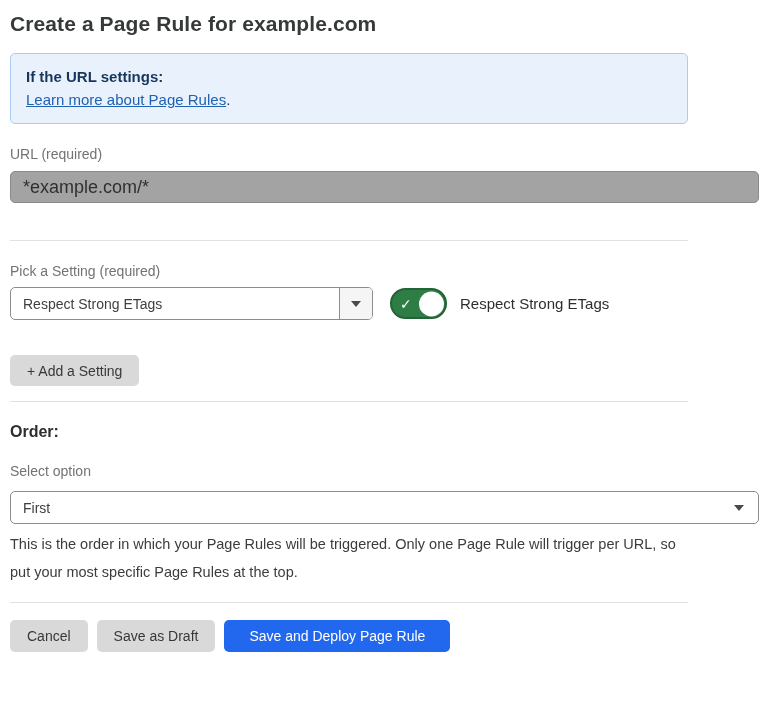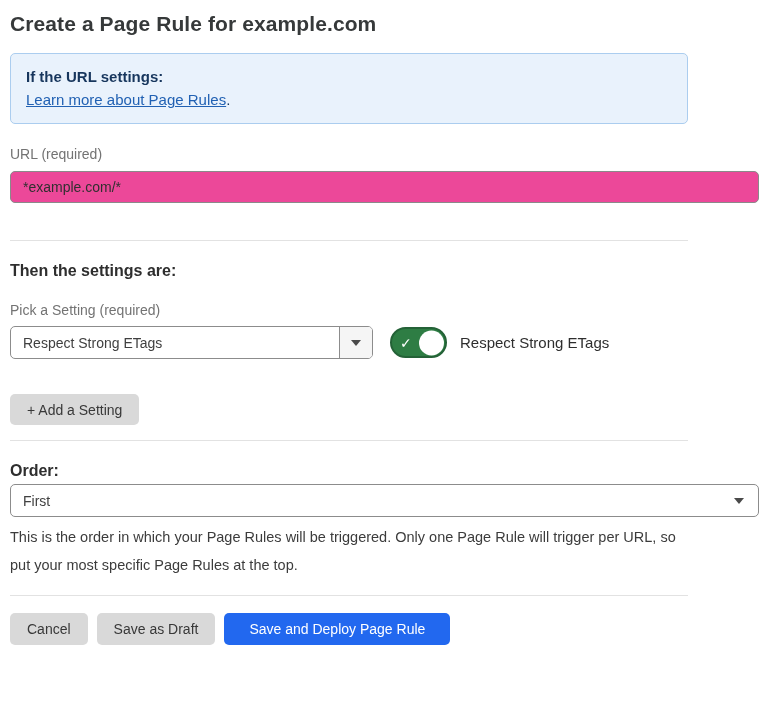--- a/index.html
+++ b/index.html
@@ -42,24 +42,24 @@
   .field-label {
     color: #737373;
     font-size: 14px;
     margin-top: 22px;
   }
 
   .url-input {
     margin-top: 9px;
     width: 749px;
     height: 32px;
-    background: #ec4899;
+    background: #a3a3a3;
     border: 1px solid #8a8a8a;
     border-radius: 5px;
-    font-size: 14px;
+    font-size: 18px;
     color: #303030;
     padding: 0 12px;
     font-family: "Liberation Sans", "DejaVu Sans", sans-serif;
     outline: none;
     display: block;
   }
 
   .divider {
     border: none;
     border-top: 1px solid #e2e2e2;
@@ -164,21 +164,21 @@
     font-size: 14px;
     font-family: "Liberation Sans", "DejaVu Sans", sans-serif;
     cursor: pointer;
     padding: 12px 17px;
   }
   .btn-gray { background: #d9d9d9; color: #383838; }
   .btn-blue { background: #2268ef; color: #ffffff; padding: 8px 25px; }
 
   .add-setting-btn { margin-top: 35px; height: 31px; }
 
-  .order-select { margin-top: 4px; width: 749px; position: relative; }
+  .order-select { margin-top: 12px; width: 749px; position: relative; }
   .order-select .select-value { padding-right: 40px; }
   .order-select .caret-right {
     position: absolute;
     right: 14px;
     top: 50%;
     transform: translateY(-50%);
   }
 
   .help-text {
     margin-top: 6px;
@@ -204,21 +204,20 @@
   <div class="info-box">
     <div class="info-heading">If the URL settings:</div>
     <div><a class="info-link">Learn more about Page Rules</a><span class="info-link-suffix">.</span></div>
   </div>
 
   <div class="field-label">URL (required)</div>
   <input class="url-input" type="text" value="*example.com/*" style="">
 
   <hr class="divider divider-1">
 
-  <div class="section-heading">Then the settings are:</div>
 
   <div class="field-label">Pick a Setting (required)</div>
 
   <div class="setting-row">
     <div class="select-box setting-select">
       <div class="select-value">Respect Strong ETags</div>
       <div class="select-arrow-seg">
         <span class="caret"></span>
       </div>
     </div>
@@ -228,20 +227,21 @@
     </div>
     <div class="toggle-label">Respect Strong ETags</div>
   </div>
 
   <button class="btn btn-gray add-setting-btn">+ Add a Setting</button>
 
   <hr class="divider divider-2">
 
   <div class="section-heading">Order:</div>
 
+  <div class="field-label">Select option</div>
 
   <div class="select-box order-select">
     <div class="select-value">First</div>
     <span class="caret caret-right"></span>
   </div>
 
   <div class="help-text">This is the order in which your Page Rules will be triggered. Only one Page Rule will trigger per URL, so put your most specific Page Rules at the top.</div>
 
   <hr class="divider divider-3">
 

